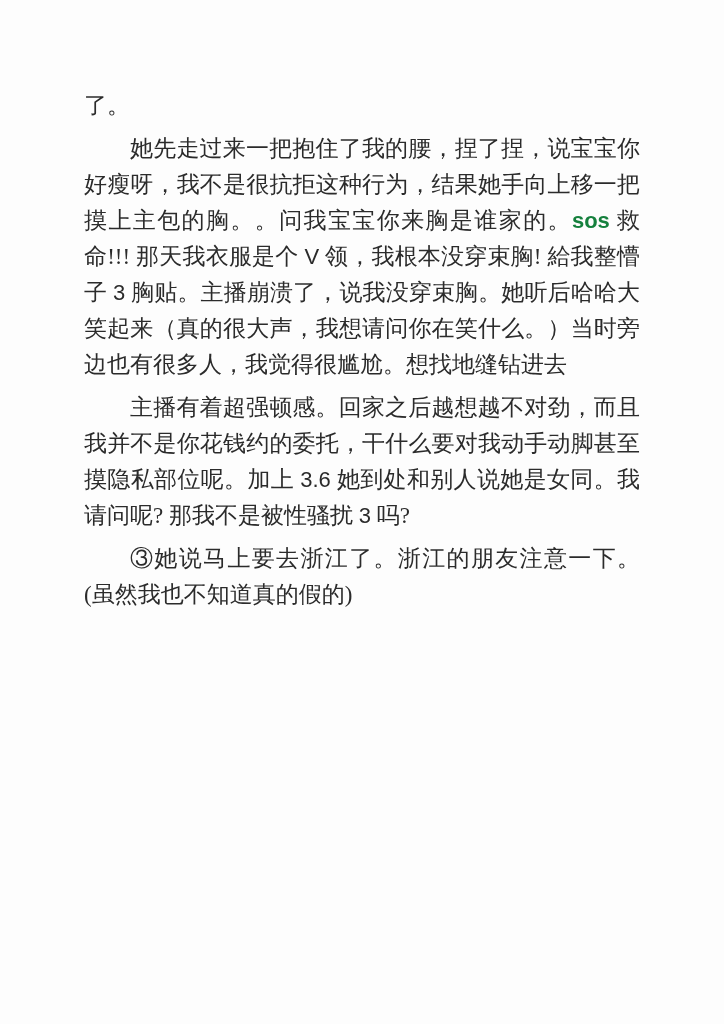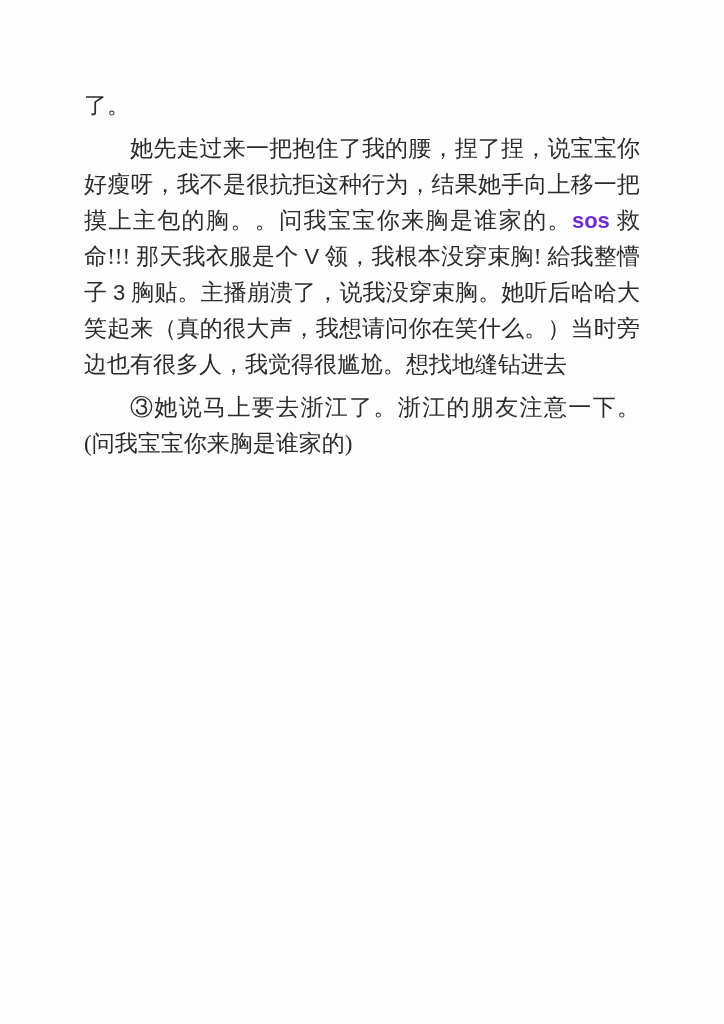--- a/index.html
+++ b/index.html
@@ -22,21 +22,21 @@
     text-align: justify;
   }
   .para {
     margin: 0 0 7px 0;
     text-indent: 2em;
   }
   .para.no-indent {
     text-indent: 0;
   }
   .seg-red {
-    color: #6d28d9;
+    color: #15803d;
     font-weight: bold;
     font-family: "Liberation Sans", "DejaVu Sans", sans-serif;
     font-size: 22px;
   }
   .seg-lat {
     font-family: "Liberation Sans", "DejaVu Sans", sans-serif;
     font-size: 22px;
   }
 </style>
 </head>
@@ -45,19 +45,22 @@
 <div class="page">
 
   <p class="para no-indent">
     <span>了。</span>
   </p>
 
   <p class="para">
     <span>她先走过来一把抱住了我的腰，捏了捏，说宝宝你好瘦呀，我不是很抗拒这种行为，结果她手向上移一把摸上主包的胸。。问我宝宝你来胸是谁家的。</span><span class="seg-red">sos</span><span> 救命!!! 那天我衣服是个 </span><span class="seg-lat">V</span><span> 领，我根本没穿束胸! 給我整懵子 </span><span class="seg-lat">3</span><span> 胸贴。主播崩溃了，说我没穿束胸。她听后哈哈大笑起来（真的很大声，我想请问你在笑什么。）当时旁边也有很多人，我觉得很尴尬。想找地缝钻进去</span>
   </p>
 
+  <p class="para">
+    <span>主播有着超强顿感。回家之后越想越不对劲，而且我并不是你花钱约的委托，干什么要对我动手动脚甚至摸隐私部位呢。加上 </span><span class="seg-lat">3.6</span><span> 她到处和别人说她是女同。我请问呢? 那我不是被性骚扰 </span><span class="seg-lat">3</span><span> 吗?</span>
+  </p>
 
 
   <p class="para">
-    <span>③她说马上要去浙江了。浙江的朋友注意一下。(问我宝宝你来胸是谁家的)</span>
+    <span>③她说马上要去浙江了。浙江的朋友注意一下。(虽然我也不知道真的假的)</span>
   </p>
 
 </div>
 
 </body></html>

